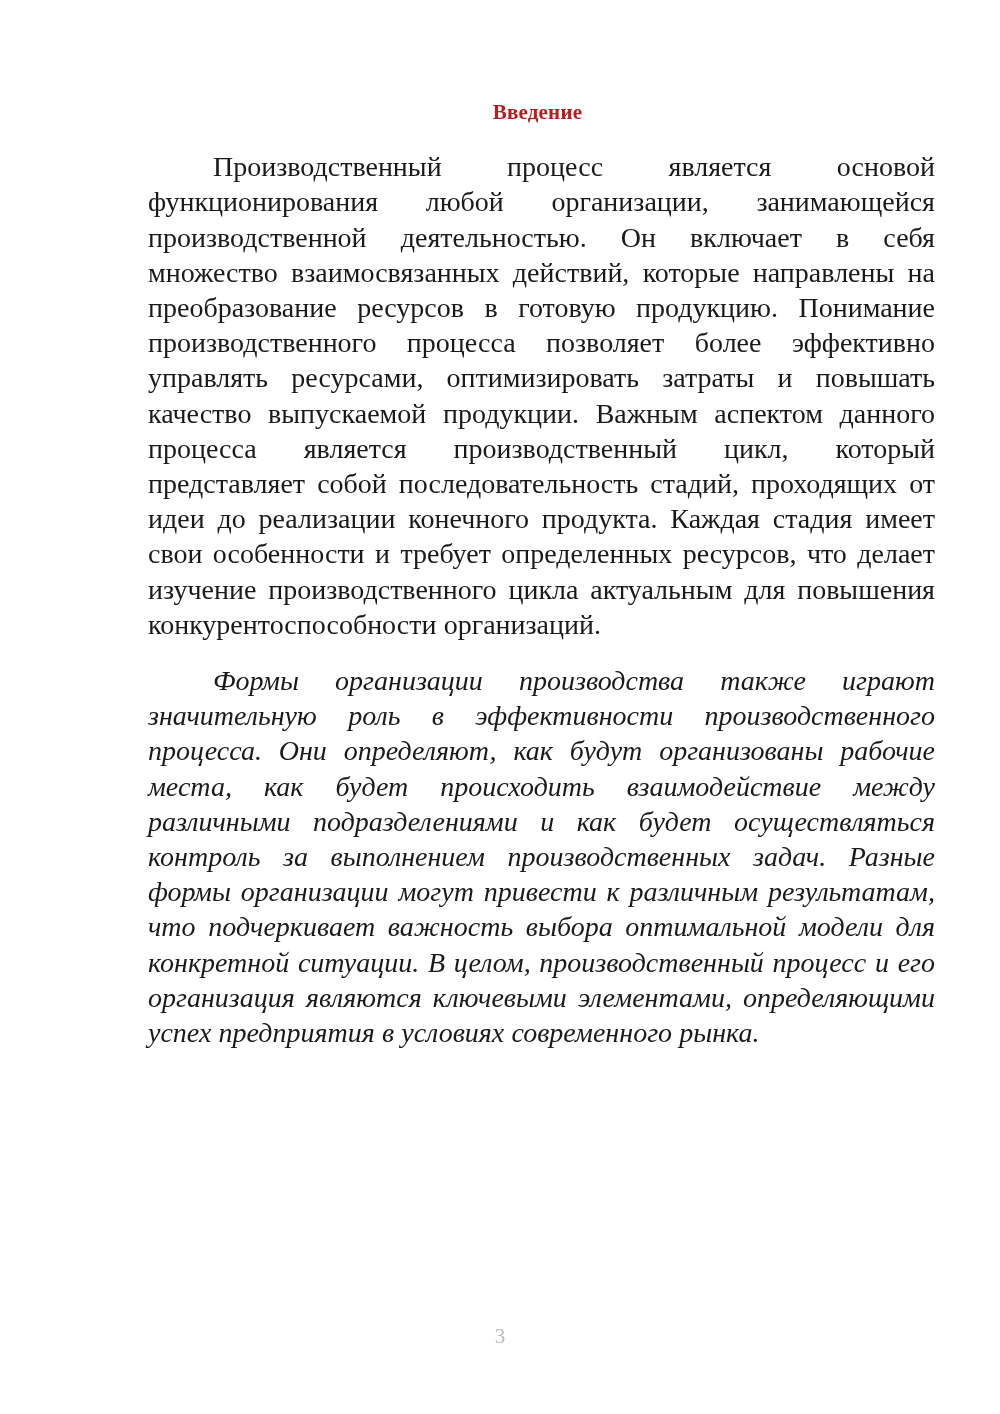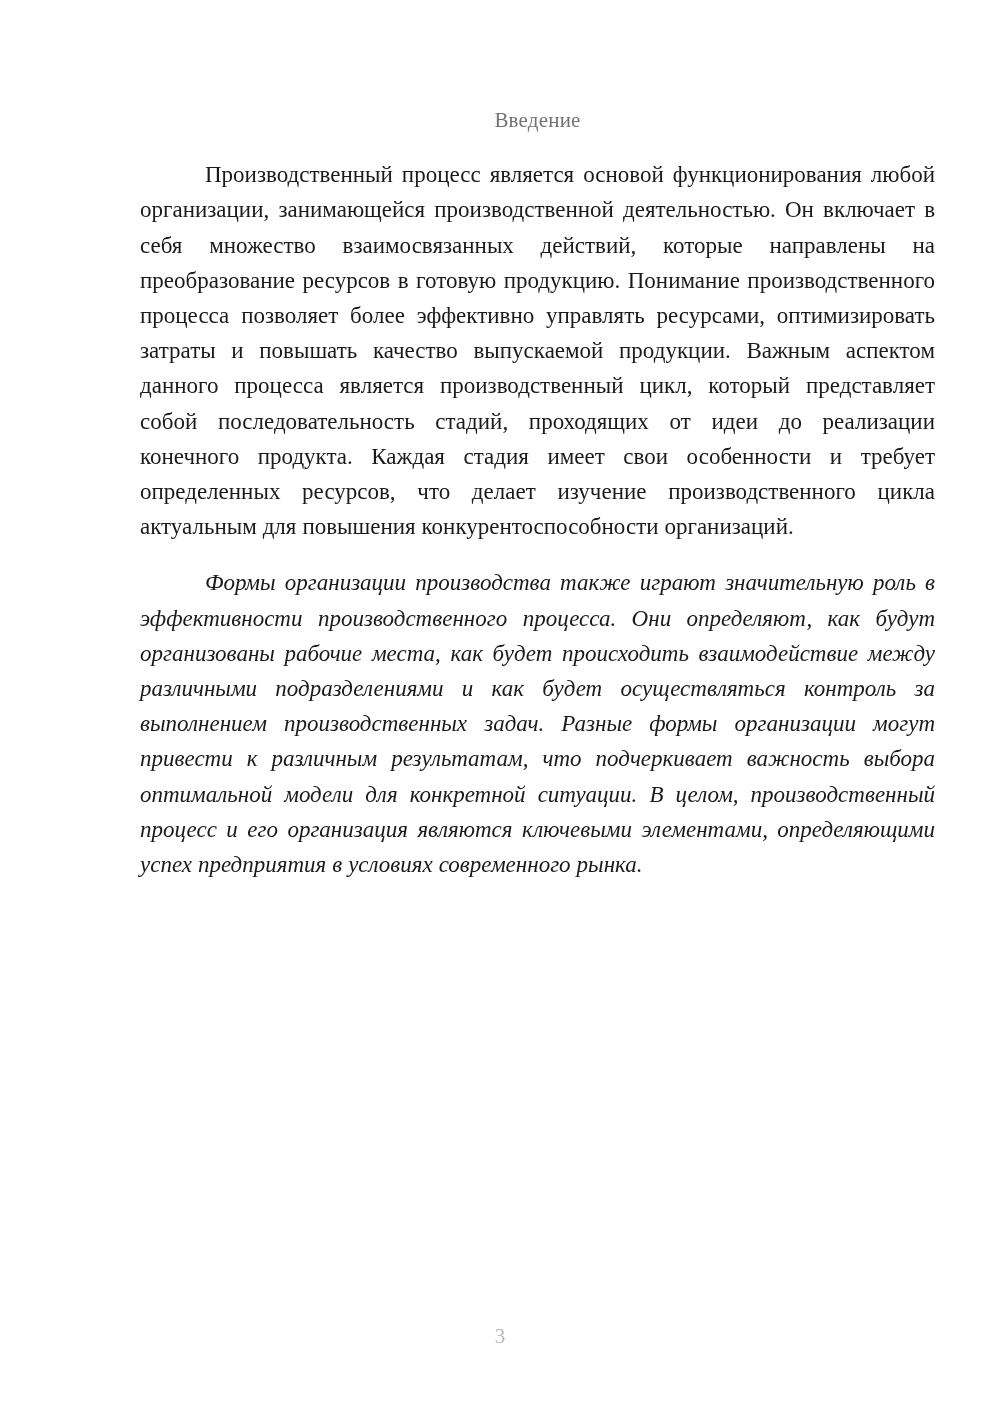--- a/index.html
+++ b/index.html
@@ -25,35 +25,35 @@
 
   .content {
     position: absolute;
     left: 140px;
     top: 92px;
     width: 795px;
   }
 
   .doc-title {
     font-size: 21px;
-    font-weight: normal;
+    font-weight: bold;
     text-align: center;
     letter-spacing: 0.2px;
-    margin: 16px 0 24px 0;
+    margin: 8px 0 24px 0;
     line-height: 1.2;
-    color: #737373;
+    color: #b91c1c;
   }
 
   .para {
-    font-size: 23px;
+    font-size: 28px;
     line-height: 35.2px;
     text-align: justify;
     text-justify: inter-word;
     text-indent: 65px;
-    margin: 0 0 21px 0;
+    margin: 0 0 21px 8px;
     color: #1a1a1a;
     hyphens: none;
     word-spacing: 0.2px;
   }
 
   .para:last-of-type {
     margin-bottom: 0;
     font-style: italic;
   }
 

